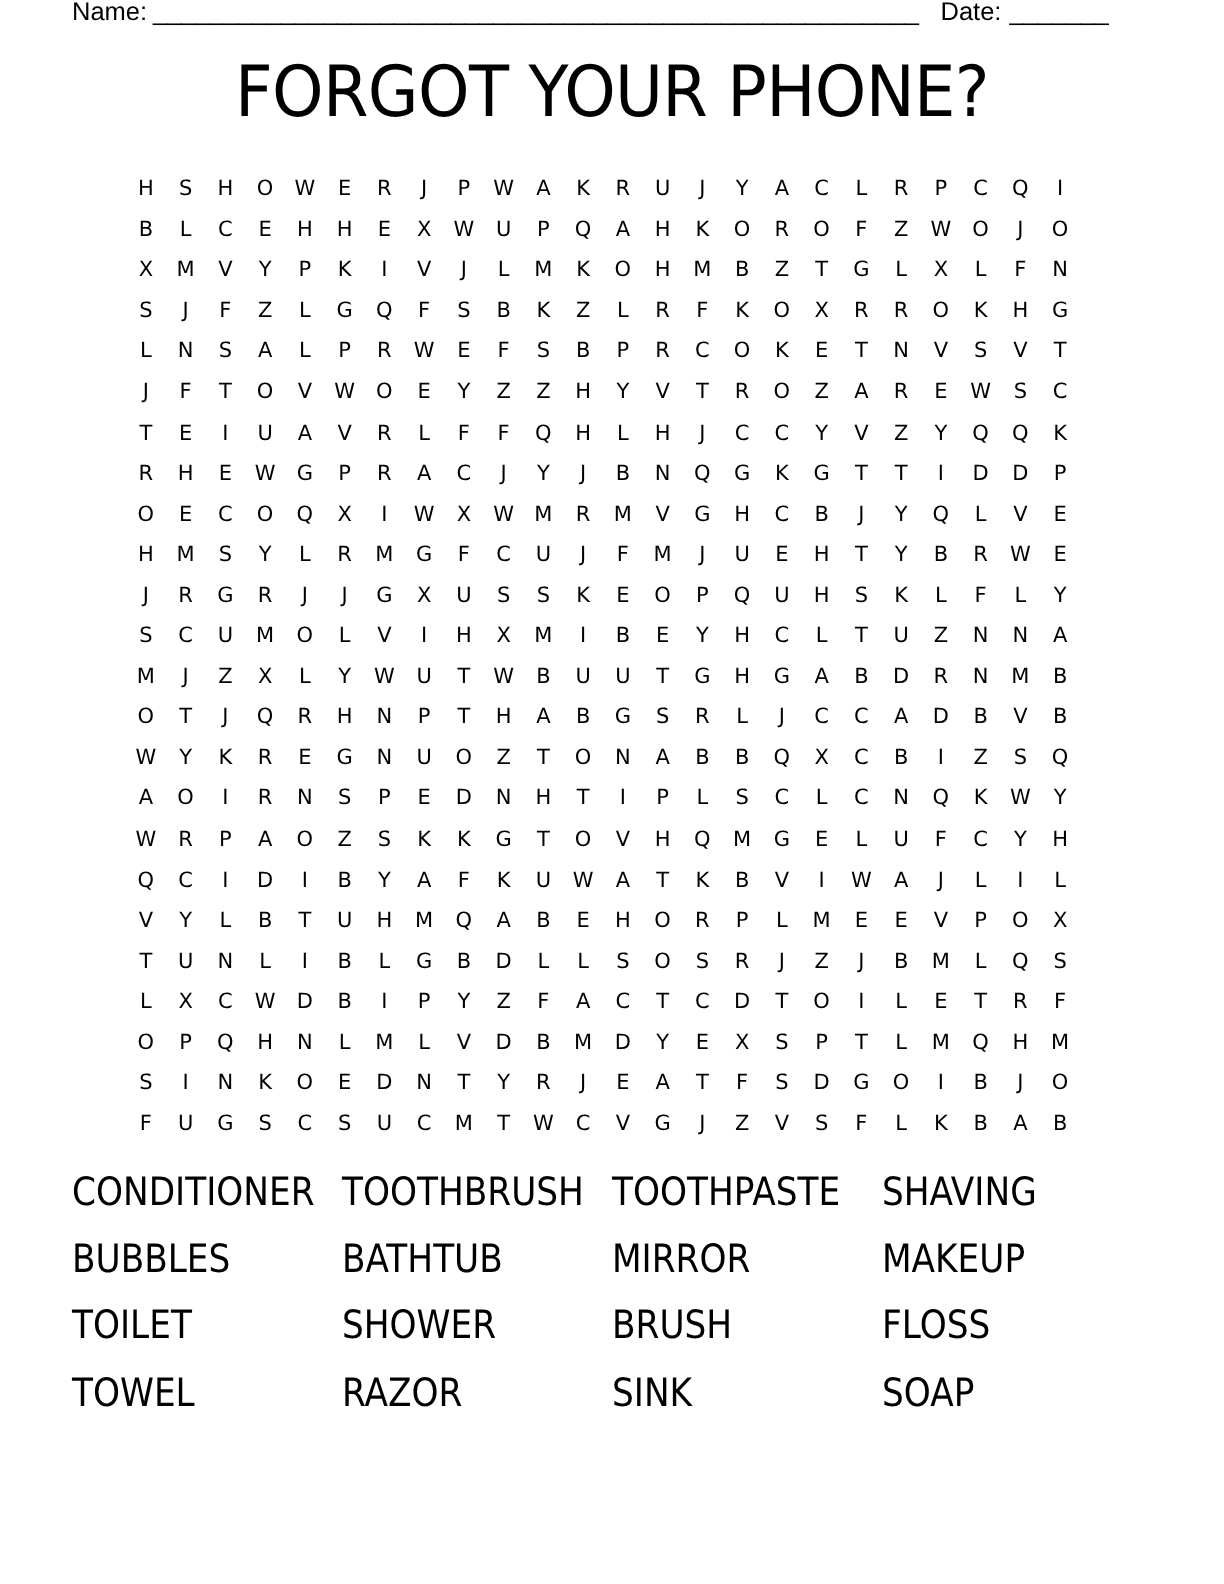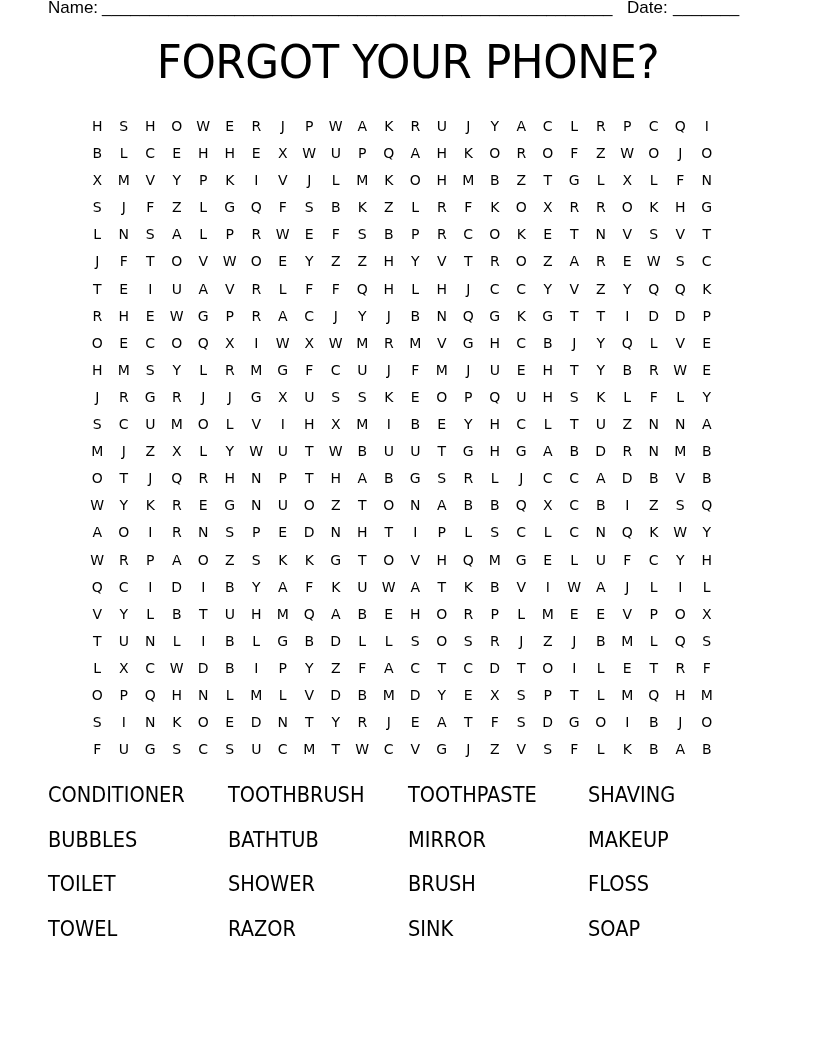--- a/index.html
+++ b/index.html
@@ -22,21 +22,21 @@
       position: absolute; top: 113px; left: 84px;
       display: grid; grid-template-columns: repeat(24, 26.5px);
       grid-auto-rows: 27.1px;
       font-family: "DejaVu Sans", sans-serif; font-size: 14px;
     }
     .cell { text-align: center; line-height: 27px; }
     .words {
       position: absolute; top: 778px; left: 48px;
       display: grid; grid-template-columns: repeat(4, 180px);
       grid-auto-rows: 44.5px;
-      font-family: "DejaVu Sans", sans-serif; font-size: 22px;
+      font-family: "DejaVu Sans", sans-serif; font-size: 26px;
     }
     .word { transform: scaleX(0.88); transform-origin: left; white-space: nowrap; line-height: 34px; }
   </style>
 </head>
 <body>
 
 <div class="header-line">
   <span class="name-label">Name:</span>
   <span class="name-blank">______________________________________________________</span>
   <span class="date-label">Date:</span>

